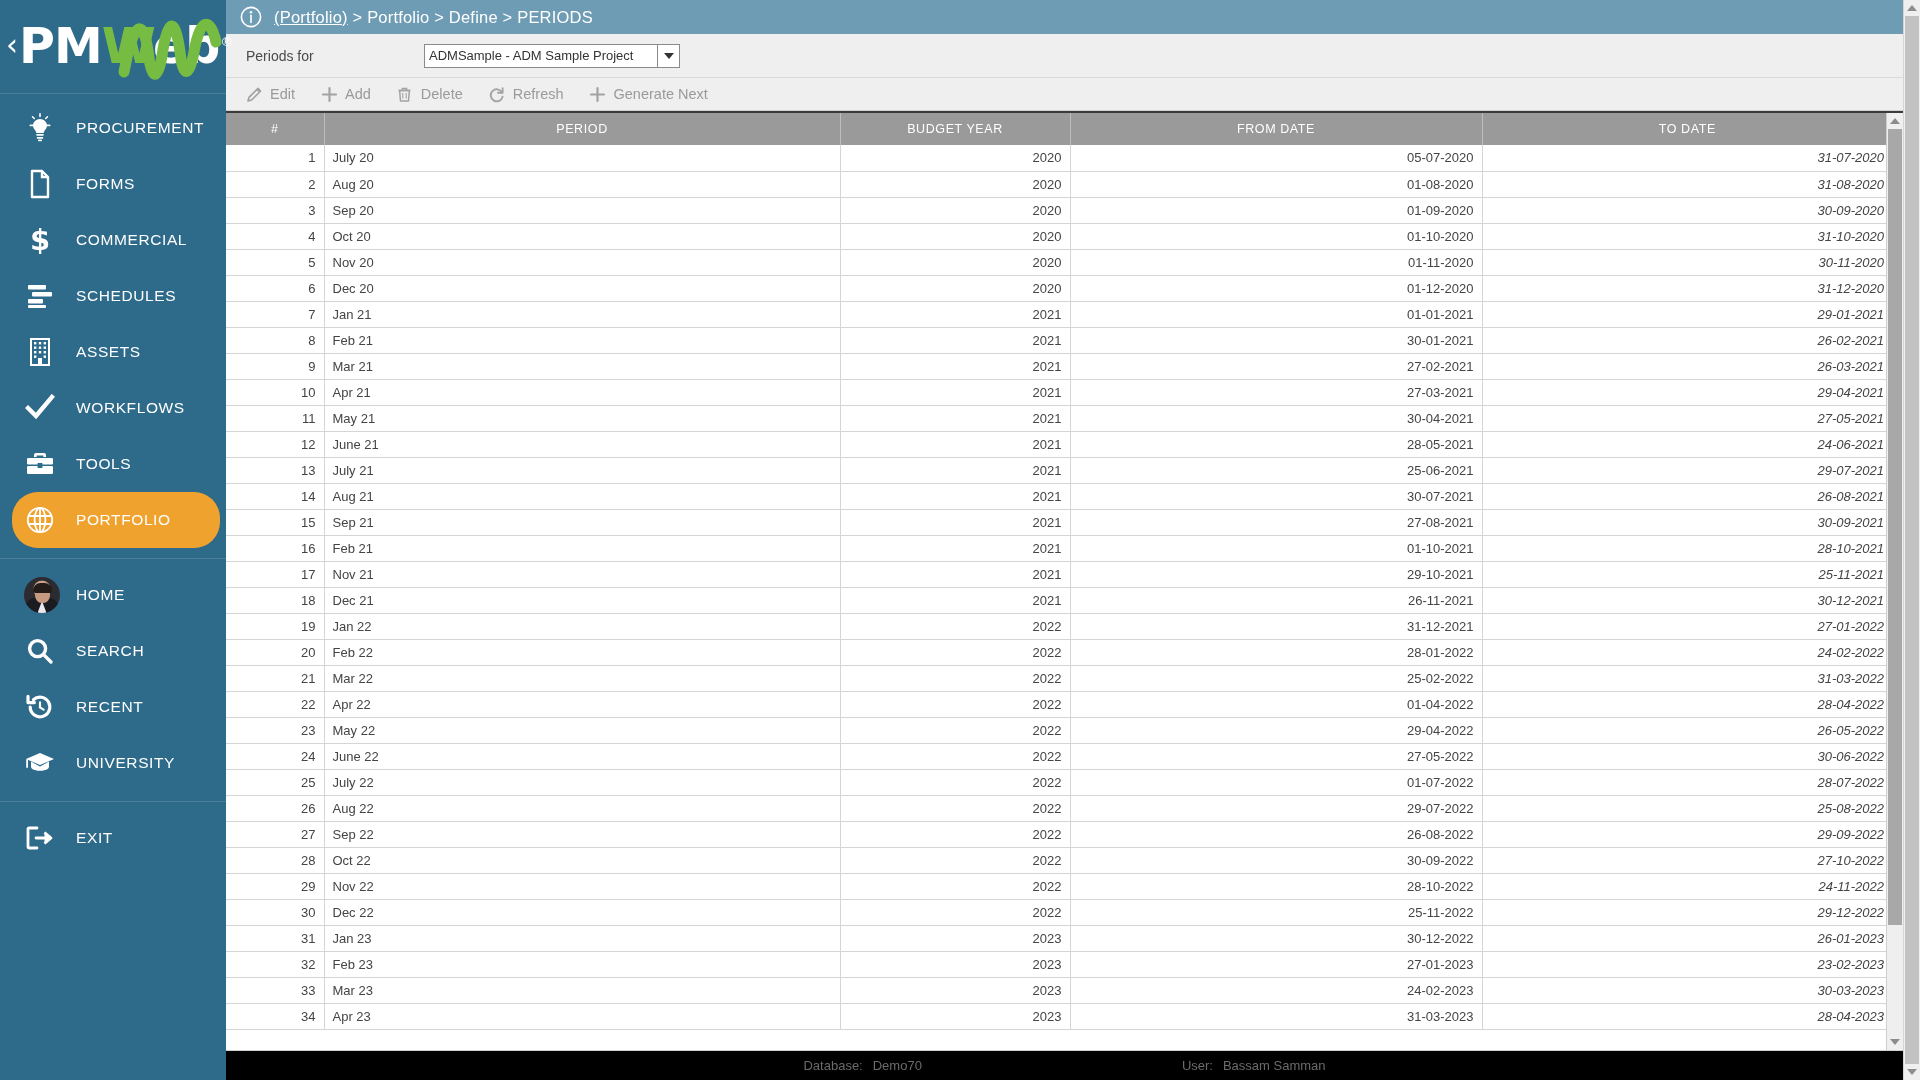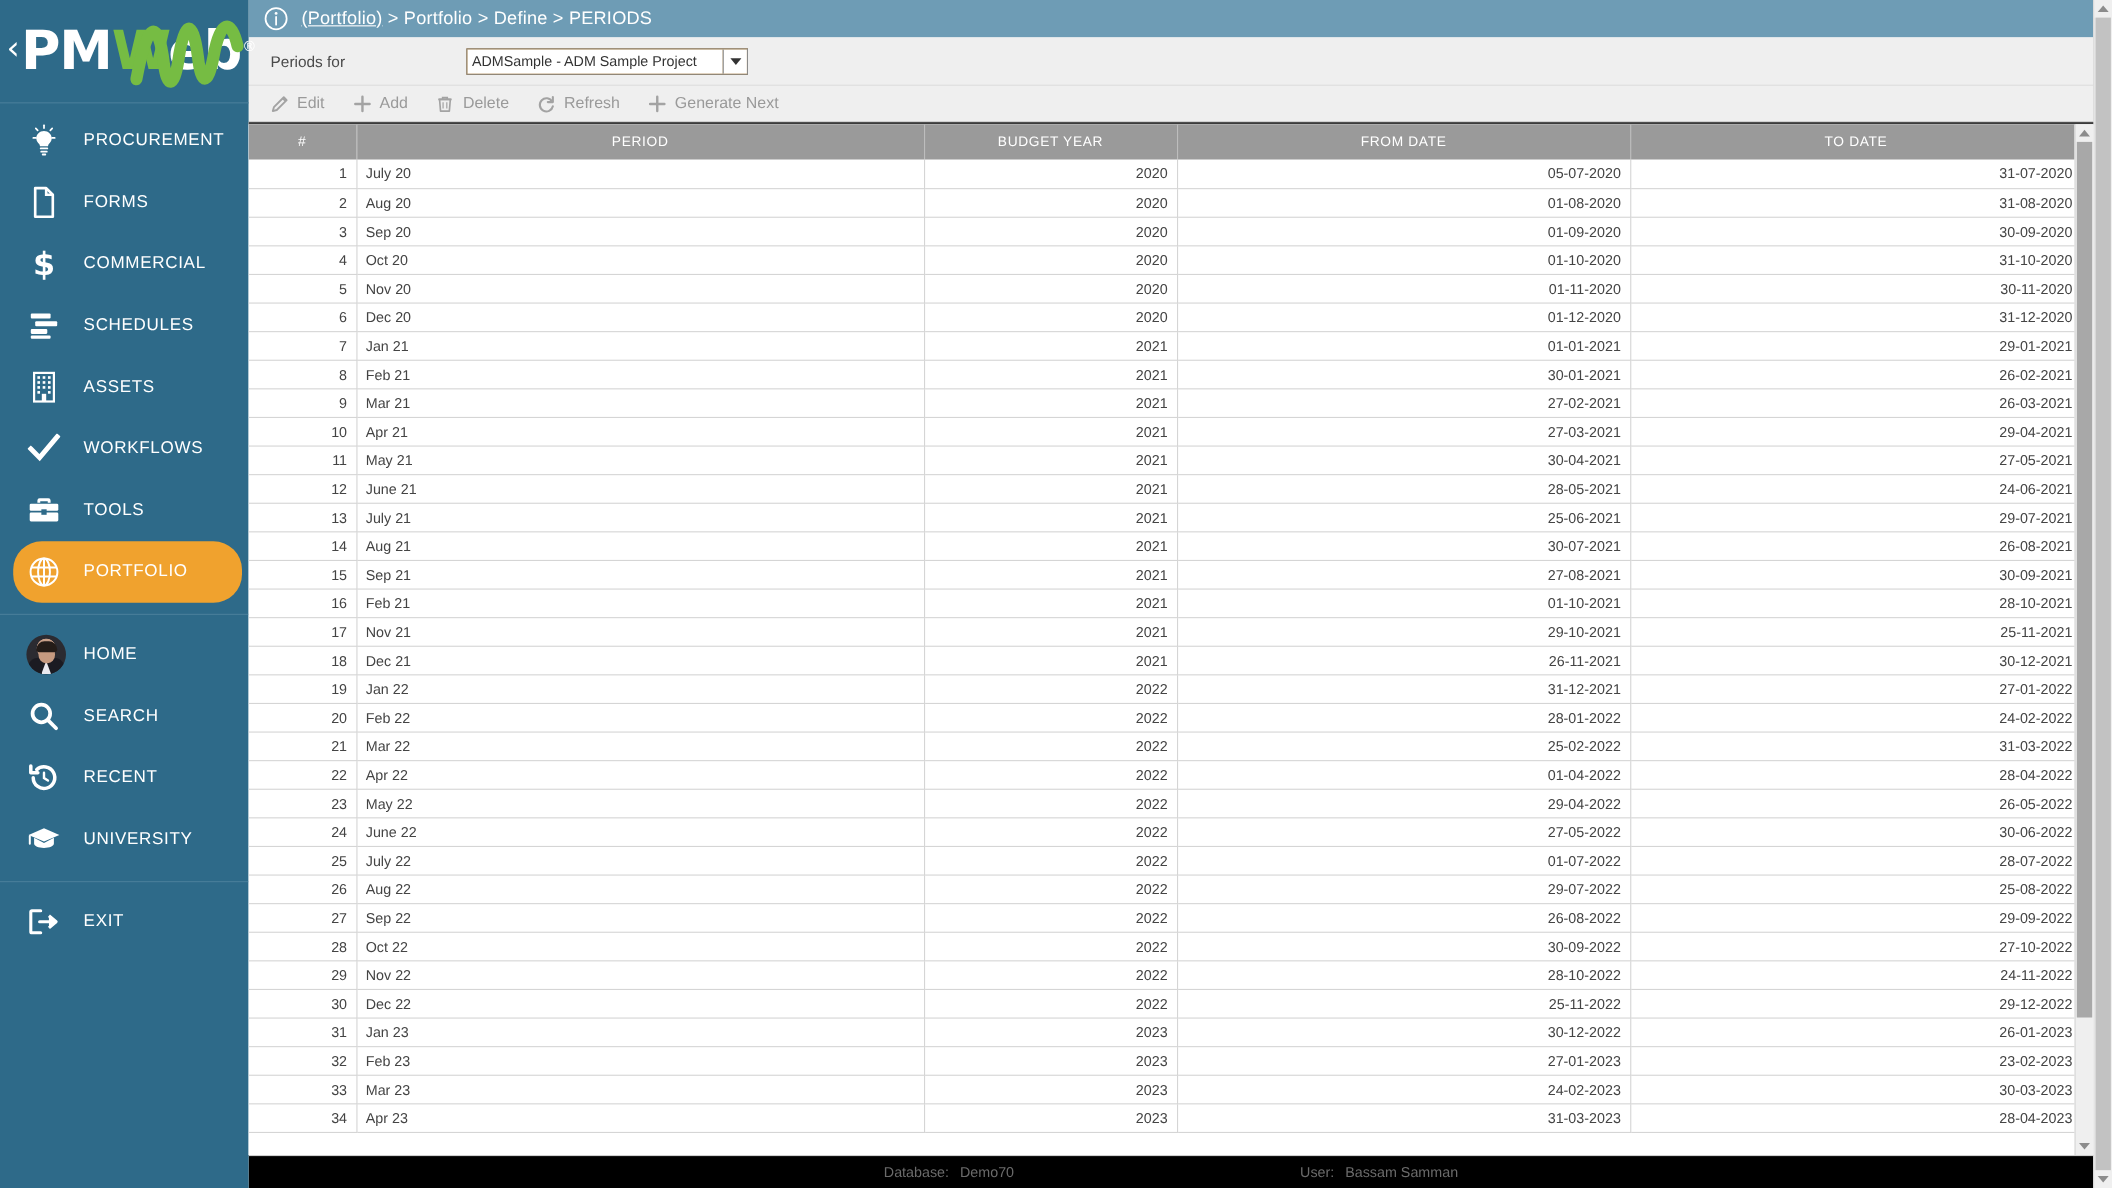--- a/index.html
+++ b/index.html
@@ -142,21 +142,21 @@
     display: flex; align-items: center;
     padding-left: 20px;
     flex: 0 0 44px;
     border-bottom: 1px solid #d9d9d9;
   }
   .filter-label { font-size: 14px; color: #4a4a4a; width: 178px; }
   .select-wrap {
     display: flex; align-items: stretch;
     height: 24px;
     border: 1px solid #8a8a8a;
-    background: #a16207;
+    background: #ef4444;
     text-align: right;
   }
   .select-value {
     width: 232px;
     font-size: 13px; color: #333;
     display: flex; align-items: center;
     padding-left: 4px;
     background: #ffffff;
   }
   .select-arrow {
@@ -230,21 +230,21 @@
   table.grid td {
     height: 26px;
     font-size: 13px;
     color: #444;
     border-right: 1px solid #d5d5d5;
     border-bottom: 1px solid #d5d5d5;
     padding: 0 8px;
     white-space: nowrap;
     overflow: hidden;
   }
-  table.grid td:last-child { border-right: none; }
+  table.grid td:last-child { border-right: none; font-style: italic; }
   .col-num   { width: 98px;  text-align: right; }
   .col-per   { width: 516px; text-align: left; }
   .col-year  { width: 230px; text-align: right; }
   .col-from  { width: 412px; text-align: right; }
   .col-to    { width: 410px; text-align: right; }
 
   
   .vscroll {
     width: 17px;
     flex: 0 0 17px;

